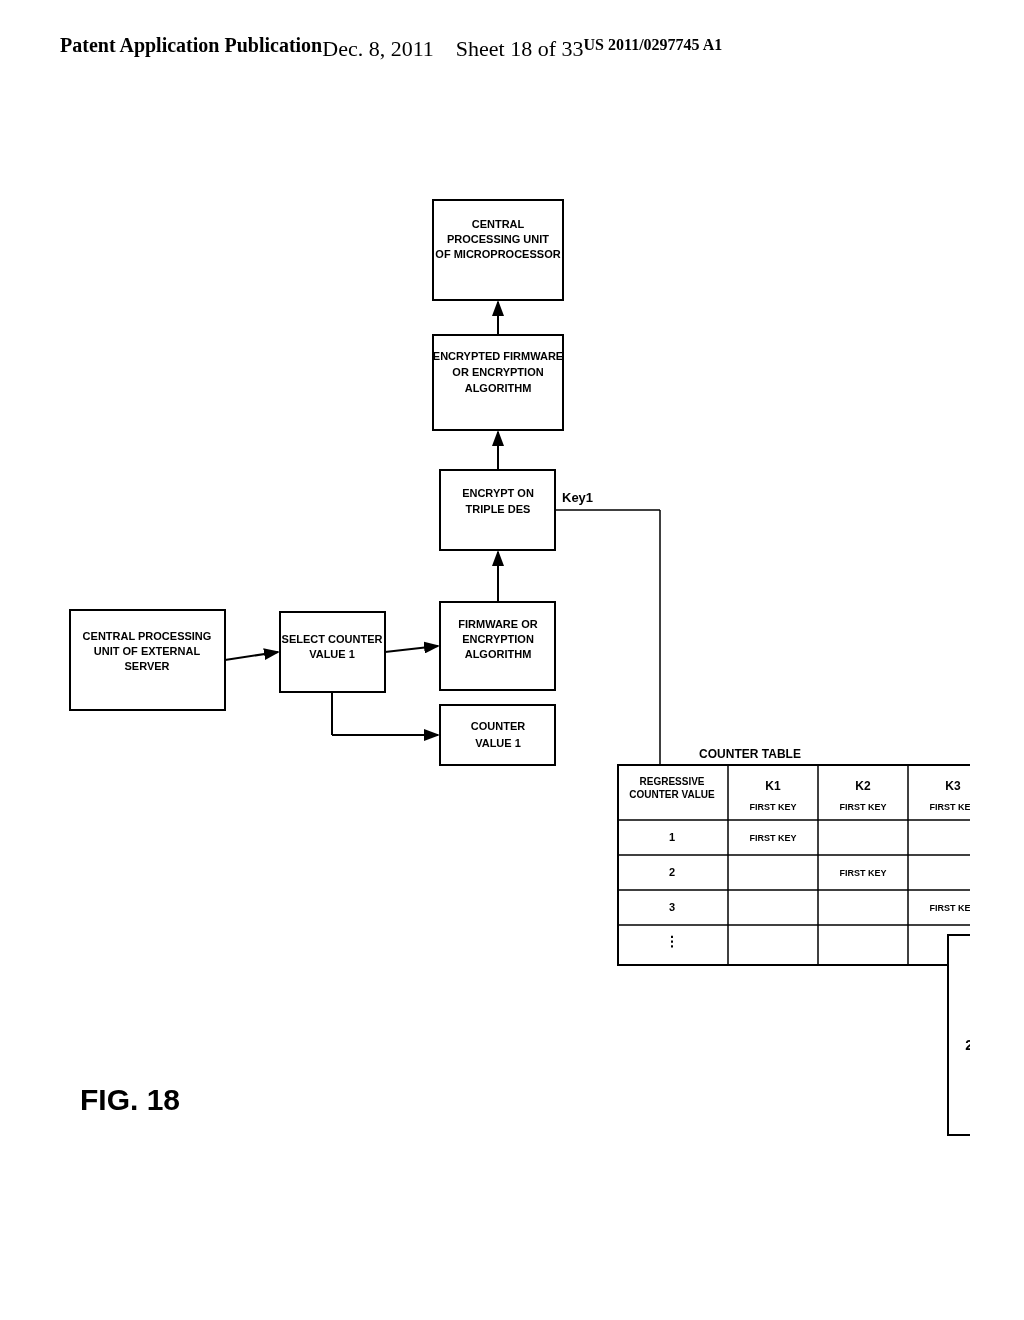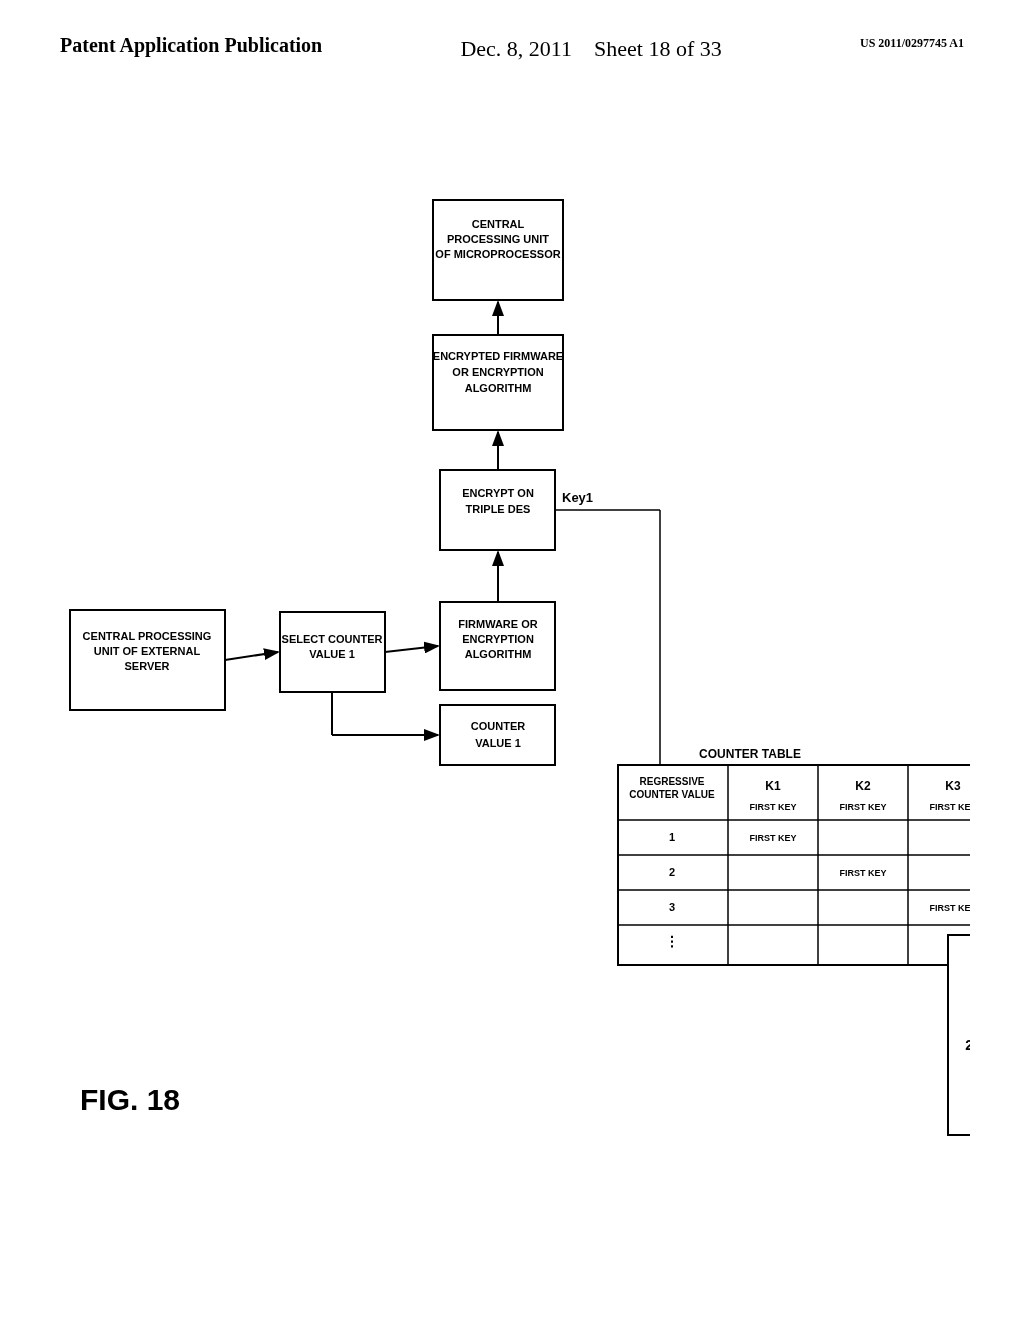--- a/index.html
+++ b/index.html
@@ -7,39 +7,38 @@
       width: 1024px;
       height: 1320px;
       background: #fff;
       font-family: 'Times New Roman', Times, serif;
       position: relative;
       overflow: hidden;
     }
 
     .header {
       display: flex;
-      justify-content: space-between;
       align-items: flex-start;
       padding: 32px 60px 0 60px;
     }
 
     .header-left {
       font-size: 20px;
       font-weight: bold;
       line-height: 1.3;
     }
 
     .header-center {
       font-size: 22px;
       text-align: center;
       padding-top: 4px;
     }
 
     .header-right {
-      font-size: 12px;
+      font-size: 16px;
       font-weight: bold;
       padding-top: 4px;
     }
   </style>
 </head>
 <body>
 
 <div class="header">
   <div class="header-left">Patent Application Publication</div>
   <div class="header-center">

